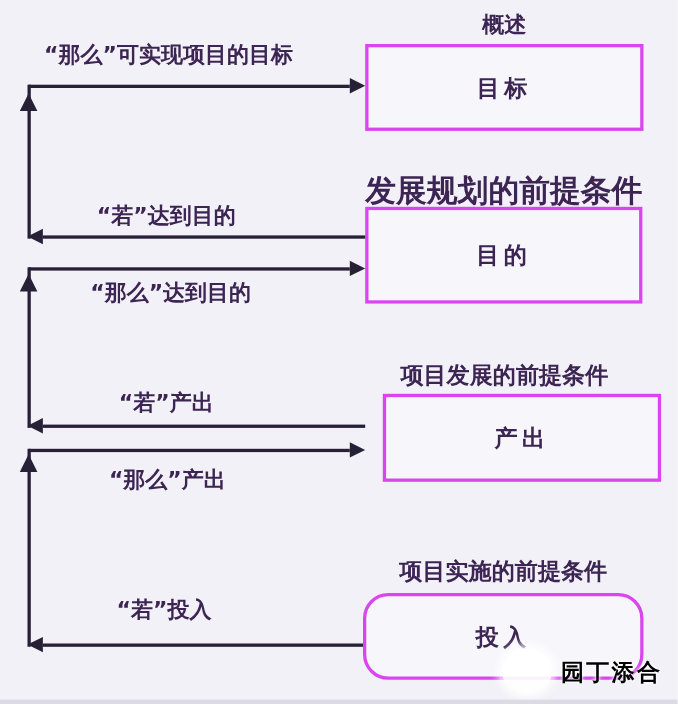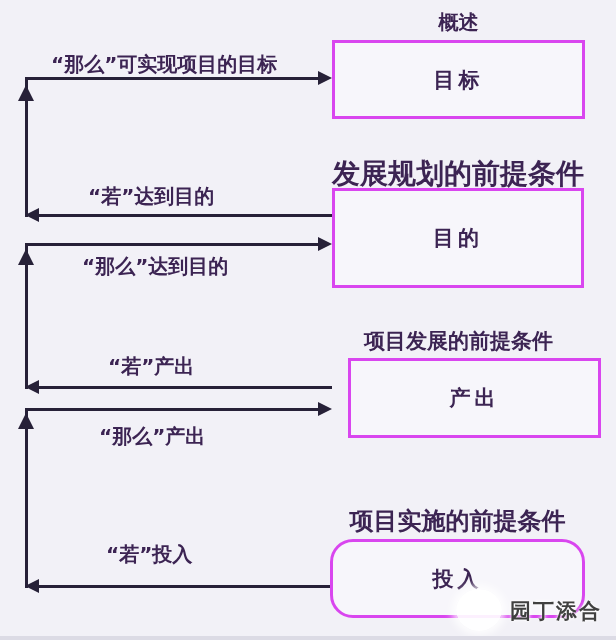--- a/index.html
+++ b/index.html
@@ -15,32 +15,32 @@
   
   .box{
     position:absolute;
     box-sizing:border-box;
     border:3px solid #d946ef;
     background:#f7f6fb;
     display:flex;align-items:center;justify-content:center;
     font-size:21px;letter-spacing:4px;
   }
   .b1{left:332px;top:40px;width:253px;height:79px;}
-  .b2{left:332px;top:188px;width:252px;height:100px;}
+  .b2{left:332px;top:188px;width:252px;height:88px;}
   .b3{left:348px;top:358px;width:253px;height:80px;}
   .b4{left:330px;top:539px;width:255px;height:79px;border-radius:23px;}
   
   .hdr{position:absolute;text-align:center;white-space:nowrap;}
   .h1{left:332px;top:9px;width:253px;font-size:20px;}
   .h2{left:332px;top:155px;width:252px;font-size:28px;}
   .h3{left:332px;top:327px;width:253px;font-size:21px;}
-  .h4{left:330px;top:505px;width:255px;font-size:24px;}
+  .h4{left:330px;top:505px;width:255px;font-size:21px;}
   
   .elabel{position:absolute;font-size:20px;white-space:nowrap;color:#3c2453;}
-  .l1{left:40px;top:51px;margin-left:11px;}
+  .l1{left:40px;top:36px;}
   .l2{left:88px;top:183px;text-align:right;}
   .l3{left:82px;top:253px;}
   .l4{left:108px;top:353px;}
   .l5{left:99px;top:423px;}
   .l6{left:106px;top:541px;}
   
   .hline{position:absolute;height:3px;background:#272138;}
   .vline{position:absolute;width:3px;background:#272138;}
   .hl1{left:26px;top:77px;width:292px;}
   .hl2{left:39px;top:214px;width:293px;}
@@ -67,21 +67,21 @@
   .u3{left:18px;top:413px;}
   
   .wm-circle{
     position:absolute;left:456px;top:589px;width:46px;height:42px;
     background:rgba(255,255,255,0.92);border-radius:50%;
     box-shadow:0 0 8px 4px rgba(255,255,255,0.85);
   }
   .wm-text{
     position:absolute;left:510px;top:597px;
     font-size:21px;letter-spacing:2px;white-space:nowrap;
-    color:#404040;text-shadow:0 0 2px #ffffff,0 0 4px #ffffff;
+    color:#000000;text-shadow:0 0 2px #ffffff,0 0 4px #ffffff;
   }
   
   .bottom-edge{position:absolute;left:0;top:636px;width:616px;height:4px;background:#dcdbe5;}
 </style>
 </head>
 <body>
 
 <div class="canvas">
 
   <div class="hdr h1">概述</div>

